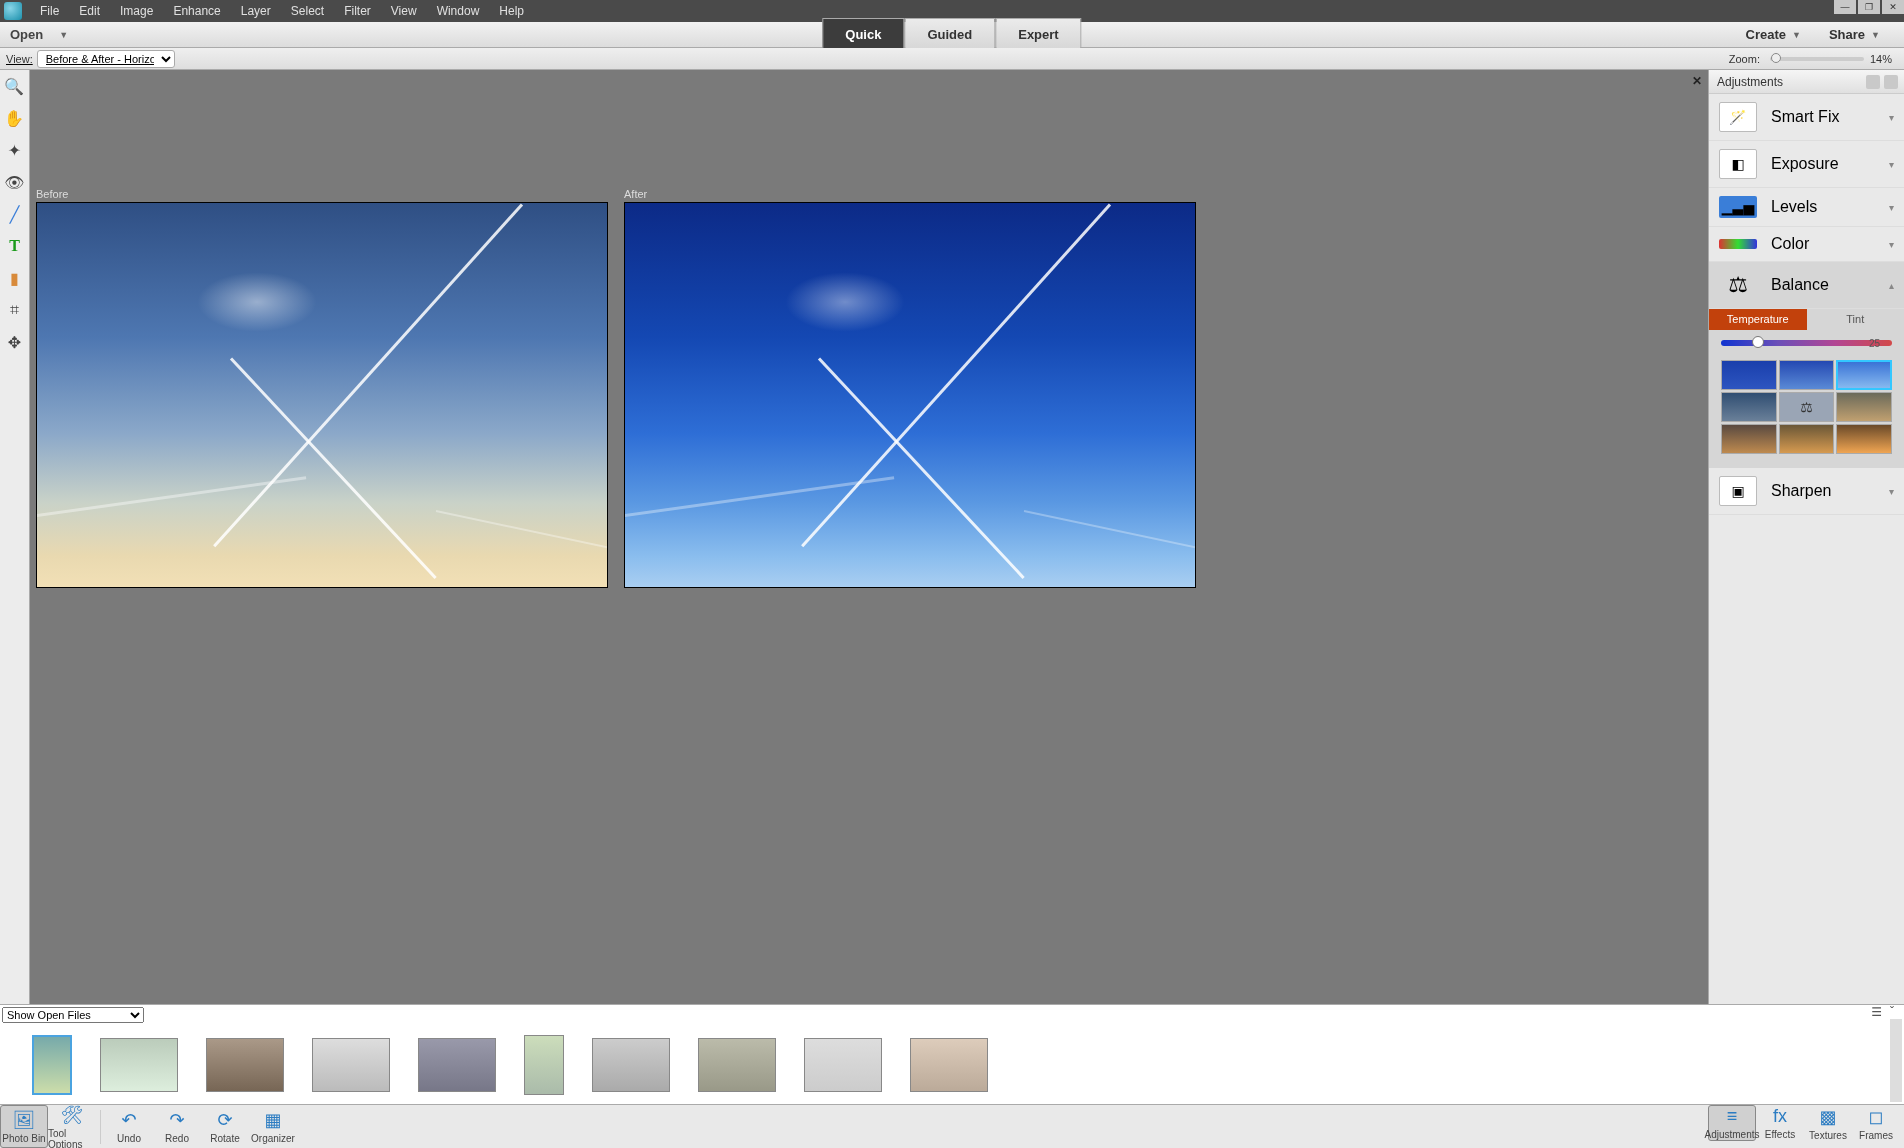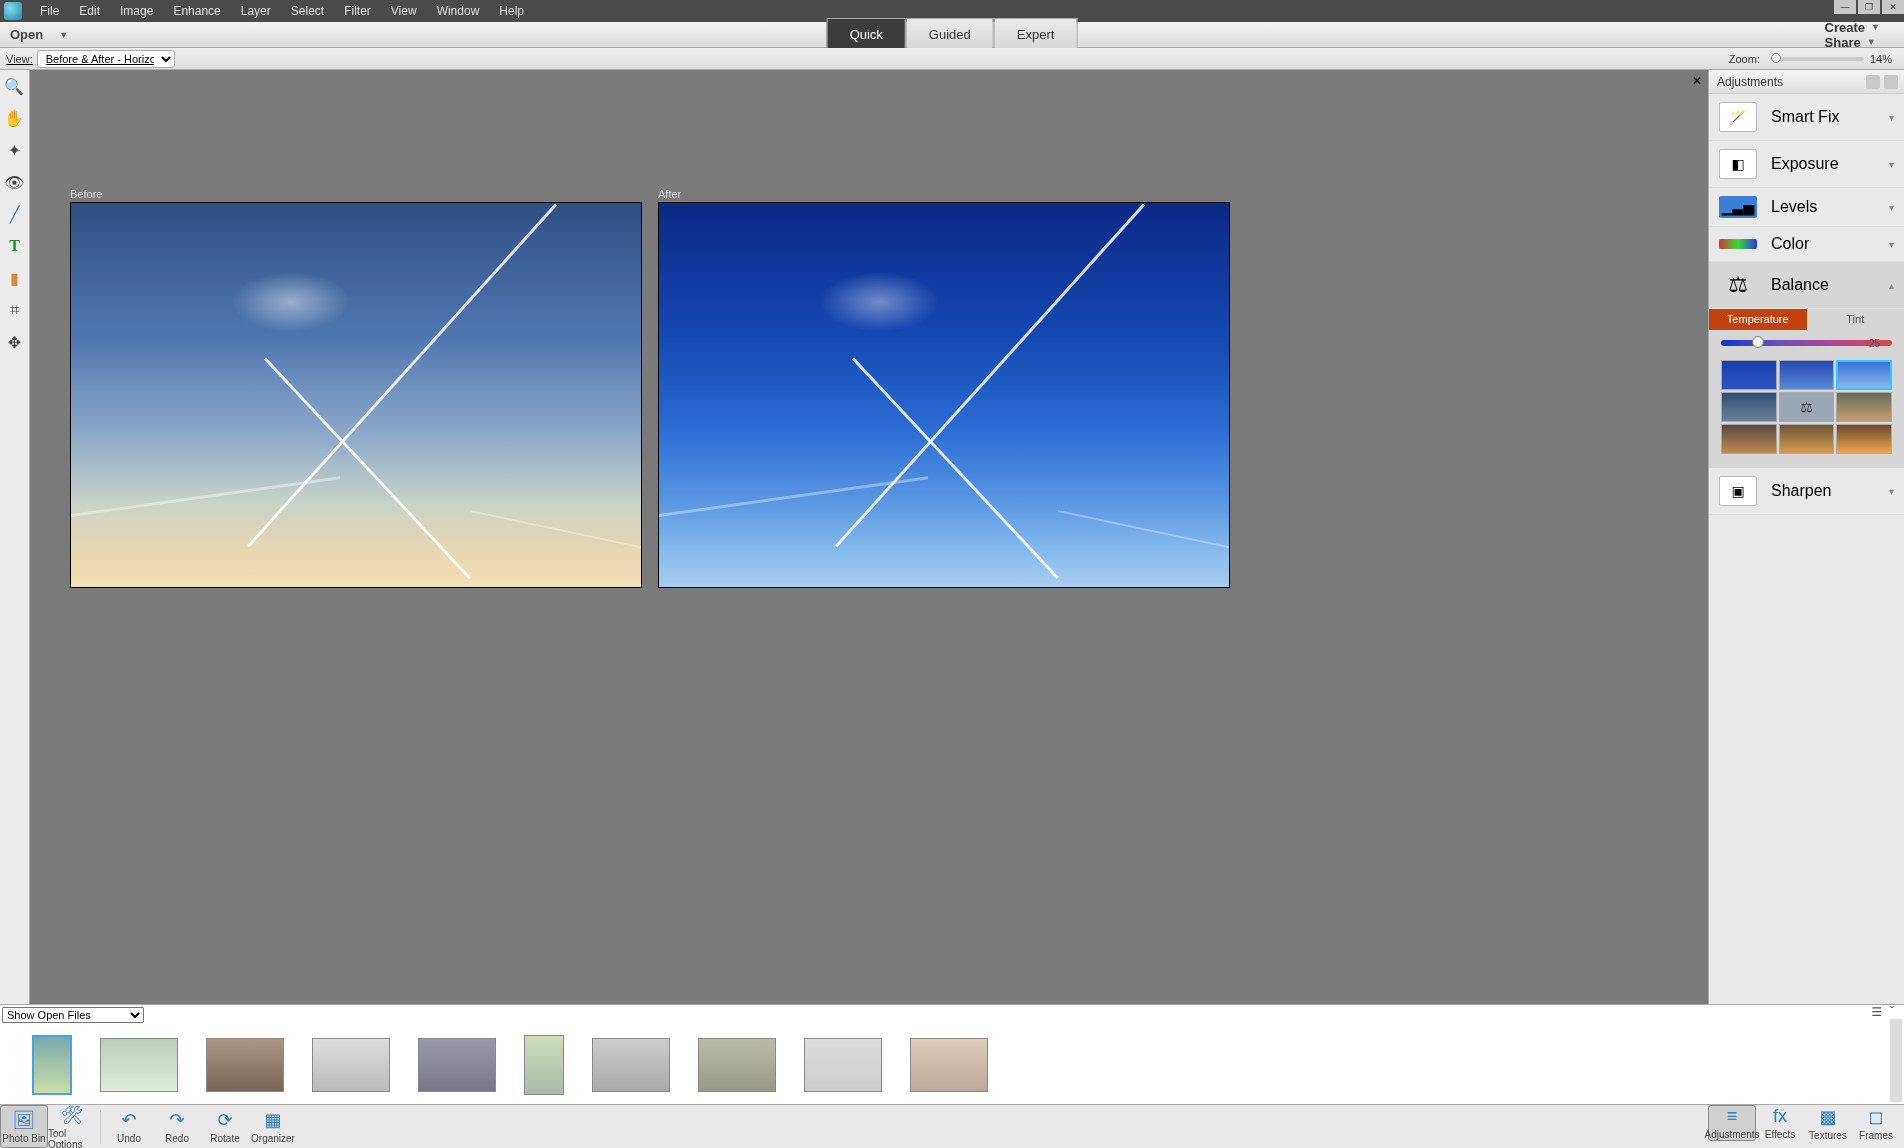--- a/index.html
+++ b/index.html
@@ -7,41 +7,41 @@
 .menubar { height: 22px; background: #4a4a4a; display: flex; align-items: center; padding-left: 4px; position: relative; }
 .menubar .logo { width: 18px; height: 18px; background: radial-gradient(circle at 35% 35%, #89d5e8, #1a8fab); border-radius: 3px; margin-right: 8px; }
 .menubar .item { color: #e0e0e0; font-size: 12px; padding: 0 10px; cursor: default; }
 .win-controls { position: absolute; right: 0; top: 0; display: flex; }
 .win-controls div { width: 22px; height: 14px; background: #c8c8c8; margin-left: 2px; display: flex; align-items: center; justify-content: center; font-size: 9px; color: #333; }
 
 .appbar { height: 26px; background: linear-gradient(#f2f2f2, #dcdcdc); display: flex; align-items: center; border-bottom: 1px solid #aaa; position: relative; }
 .appbar .open { font-size: 13px; font-weight: bold; color: #444; padding: 0 10px; }
 .appbar .caret { font-size: 9px; color: #666; margin-left: 6px; }
 .mode-tabs { position: absolute; left: 50%; transform: translateX(-50%); display: flex; }
-.mode-tab { padding: 8px 22px; font-size: 13px; color: #333; background: linear-gradient(#ebebeb,#d6d6d6); border: 1px solid #aaa; font-weight: normal; }
+.mode-tab { padding: 8px 22px; font-size: 13px; color: #333; background: linear-gradient(#ebebeb,#d6d6d6); border: 1px solid #aaa; font-weight: bold; }
 .mode-tab.active { background: #3c3c3c; color: #fff; }
-.appbar .right { margin-left: auto; display: flex; margin-right: 10px; flex-direction: column; }
+.appbar .right { margin-left: auto; display: flex; margin-right: 10px; }
 .appbar .right div { font-size: 13px; font-weight: bold; color: #333; padding: 0 14px; display: flex; align-items: center; gap: 6px; }
 .right .caret2 { font-size: 9px; color: #666; }
 
 .viewbar { height: 22px; background: linear-gradient(#efefef,#dedede); display: flex; align-items: center; border-bottom: 1px solid #aaa; padding: 0 6px; position: relative; text-decoration: underline; }
 .viewbar .lbl { font-size: 11px; color: #333; margin-right: 4px; }
 .viewbar select { font-size: 11px; height: 18px; padding: 0 4px; width: 138px; background: #fff; border: 1px solid #aaa; border-radius: 3px; }
 .viewbar .zoom-group { position: absolute; right: 8px; display: flex; align-items: center; gap: 6px; }
 .zoom-slider { width: 94px; height: 4px; background: #ccc; border-radius: 2px; position: relative; }
 .zoom-slider .knob { width: 10px; height: 10px; background: #eee; border: 1px solid #888; border-radius: 50%; position: absolute; left: 1%; top: -4px; }
 
 .main { display: flex; flex: 1; min-height: 0; }
 .toolcol { width: 30px; background: #ececec; border-right: 1px solid #aaa; display: flex; flex-direction: column; align-items: center; padding-top: 4px; gap: 8px; }
 .toolbtn { width: 24px; height: 24px; display: flex; align-items: center; justify-content: center; font-size: 16px; color: #444; border-radius: 3px; }
 .toolbtn.text { color: #1a9a1a; font-weight: bold; font-family: serif; }
 
 .canvas-area { flex: 1; background: #7a7a7a; position: relative; }
 .close-x { position: absolute; right: 6px; top: 4px; color: #222; font-size: 12px; font-weight: bold; }
-.pair { position: absolute; left: 6px; right: 0; top: 118px; display: flex; gap: 16px; margin-left: 34px; }
+.pair { position: absolute; left: 6px; right: 0; top: 118px; display: flex; gap: 16px; }
 .panel { }
 .panel .plabel { font-size: 11px; color: #ddd; margin-bottom: 2px; }
 .imgbox { width: 572px; height: 386px; border: 1px solid #000; position: relative; overflow: hidden; }
 .skyA { background: linear-gradient(to bottom, #2f4f84 0%, #4e77b1 35%, #8ba8c9 60%, #c9d2c8 78%, #e9d9b0 92%, #f2e0b6 100%); }
 .skyB { background: linear-gradient(to bottom, #0c2a87 0%, #1448b3 35%, #2e6ed6 60%, #5a98e2 78%, #8abdee 92%, #a9cef1 100%); }
 .streak { position: absolute; background: rgba(255,255,255,0.85); transform-origin: left center; }
 
 .rightpanel { width: 196px; background: #e9e9e9; border-left: 1px solid #aaa; display: flex; flex-direction: column; height: 100%; }
 .rp-head { height: 24px; background: linear-gradient(#f5f5f5,#e0e0e0); display: flex; align-items: center; padding: 0 8px; font-size: 12px; color: #333; border-bottom: 1px solid #ccc; position: relative; }
 .rp-head .hicons { position: absolute; right: 6px; display: flex; gap: 4px; }

